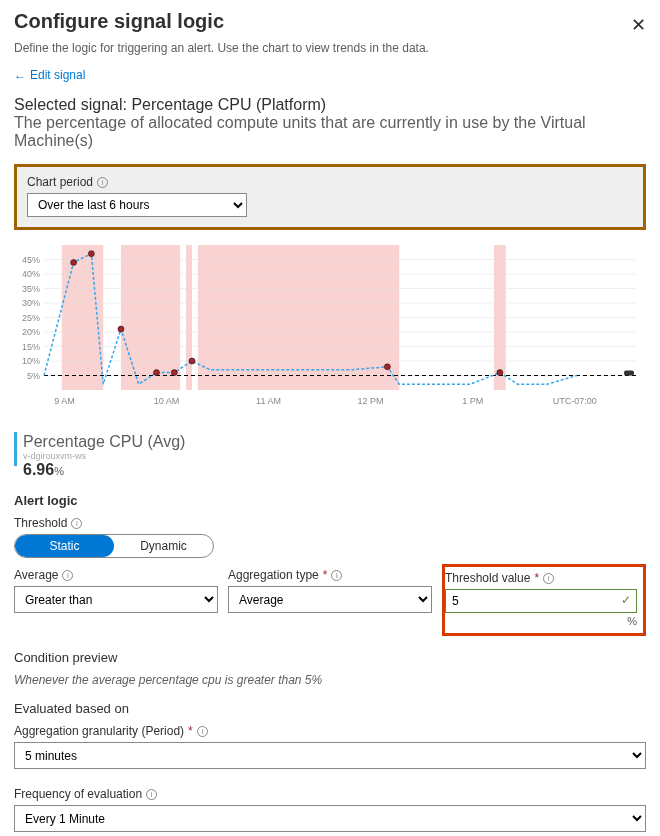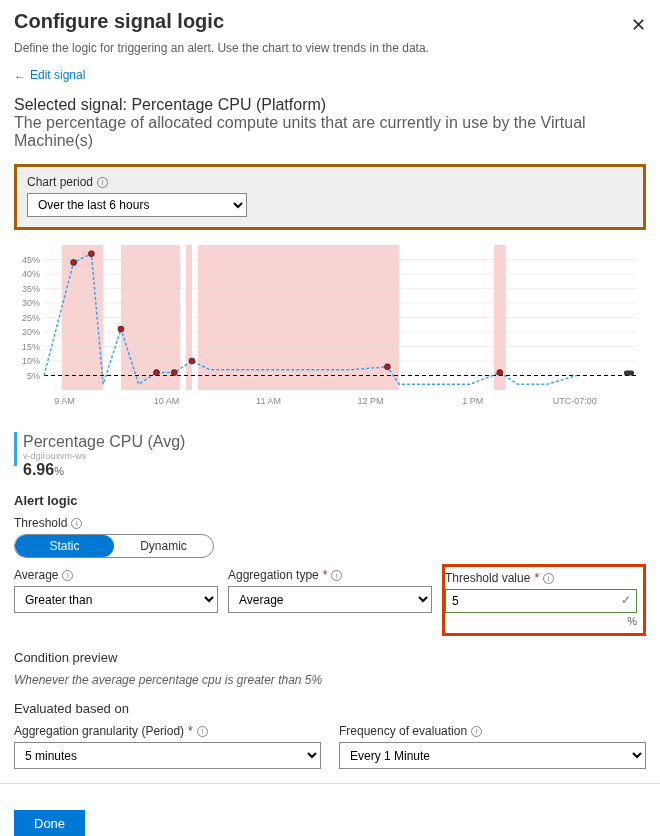--- a/index.html
+++ b/index.html
@@ -33,21 +33,21 @@
   .toggle .opt.active { background:#0078d4; color:#fff; border-radius:12px; }
   .row3 { display:flex; gap:10px; }
   .col { flex:1; display:flex; flex-direction:column; }
   .col .select-full { width:100%; height:27px; font-size:12px; padding:0 6px; border:1px solid #8a8886; background:#fff; }
   .threshold-box { border:3px solid #d83b01; padding:4px 6px 6px 0; margin-top:-4px; }
   .threshold-input { width:100%; height:24px; font-size:12px; padding:0 6px; border:1px solid #5a8a3a; }
   .input-wrap { position:relative; }
   .check { position:absolute; right:6px; top:4px; color:#5a8a3a; font-size:12px; }
   .unit-row { text-align:right; font-size:11px; color:#605e5c; margin-top:2px; }
   .preview-text { font-style:italic; color:#605e5c; font-size:12px; margin:6px 0 12px 0; }
-  .row2 { display:flex; gap:18px; }
+  .row2 { display:flex; gap:18px;flex-direction:column; }
   .row2 .col { flex:1; }
   .divider { border:0; border-top:1px solid #e1dfdd; margin:14px -14px; }
   .footer { padding: 0 14px 14px 14px; }
   .btn-primary { background:#0078d4; color:#fff; border:none; padding:6px 20px; font-size:13px; cursor:pointer; }
 </style>
 </head>
 <body>
 
 <div class="panel">
   <div class="header">

